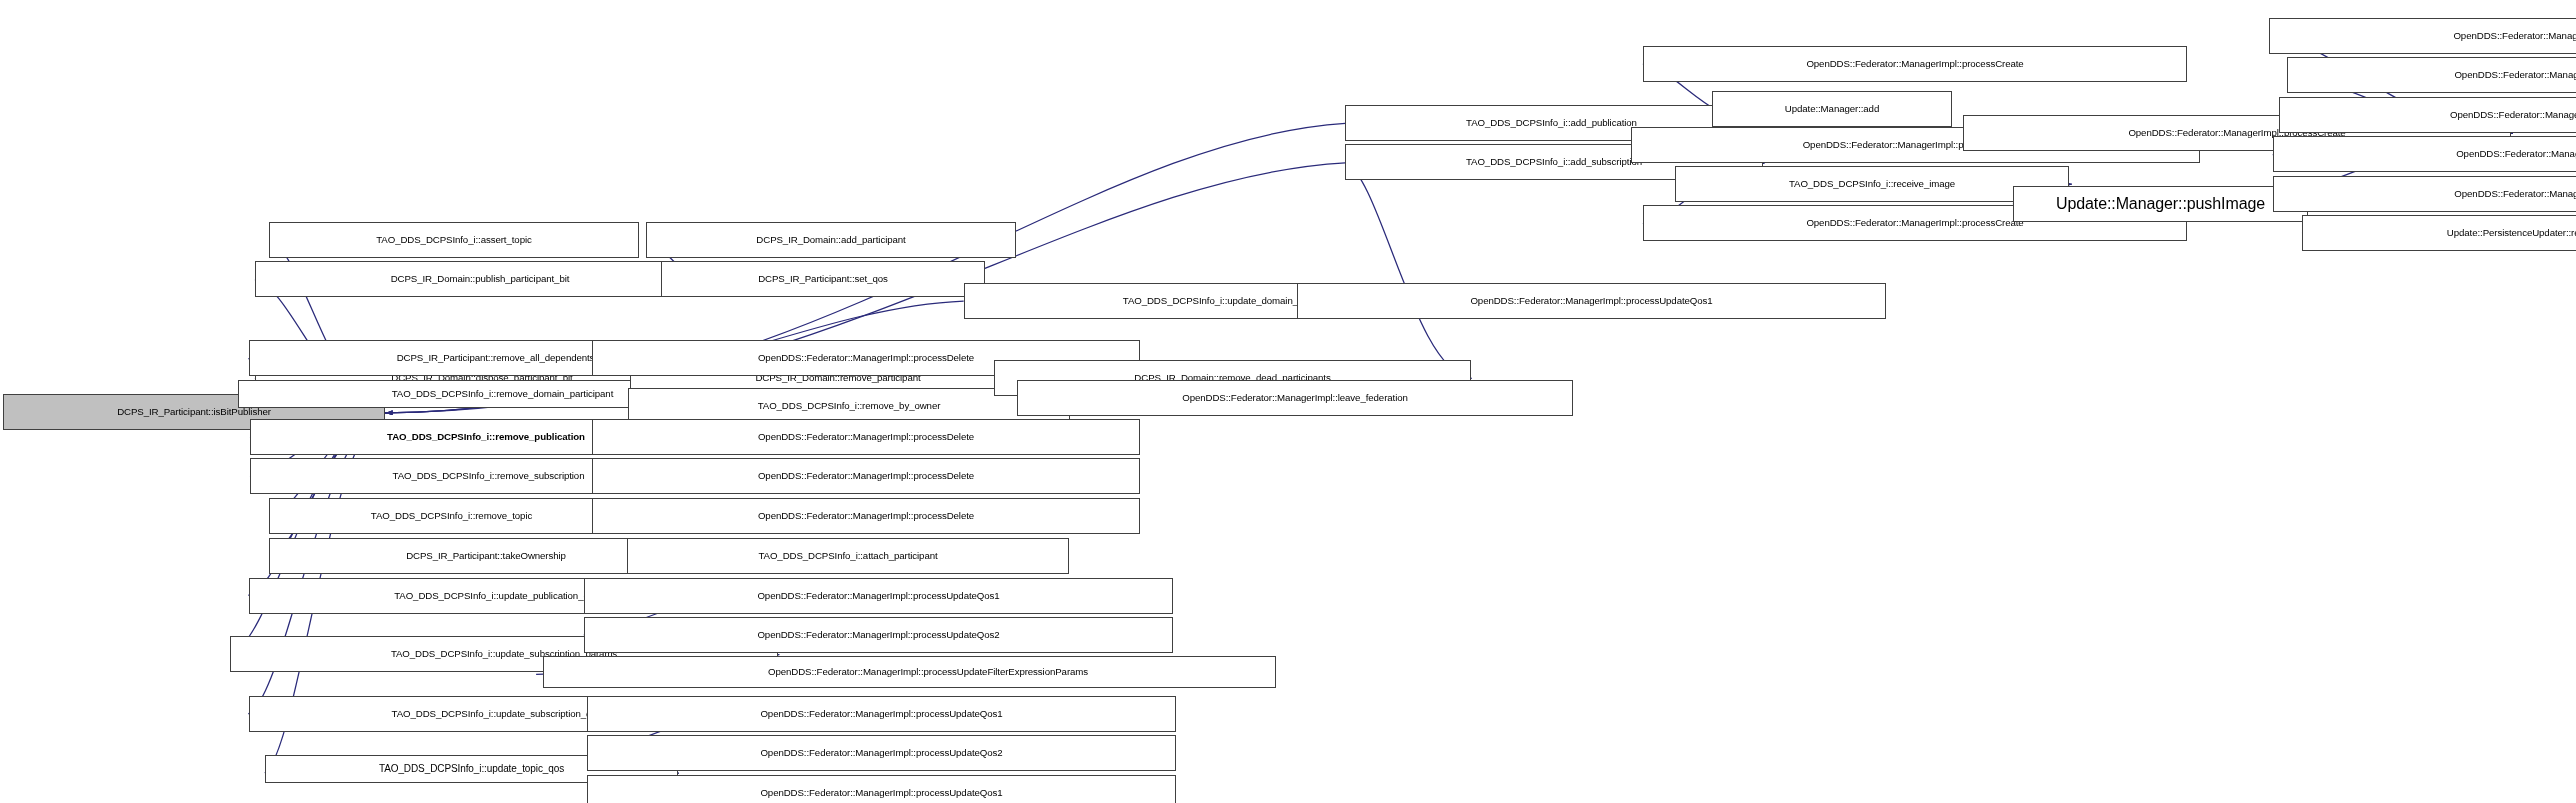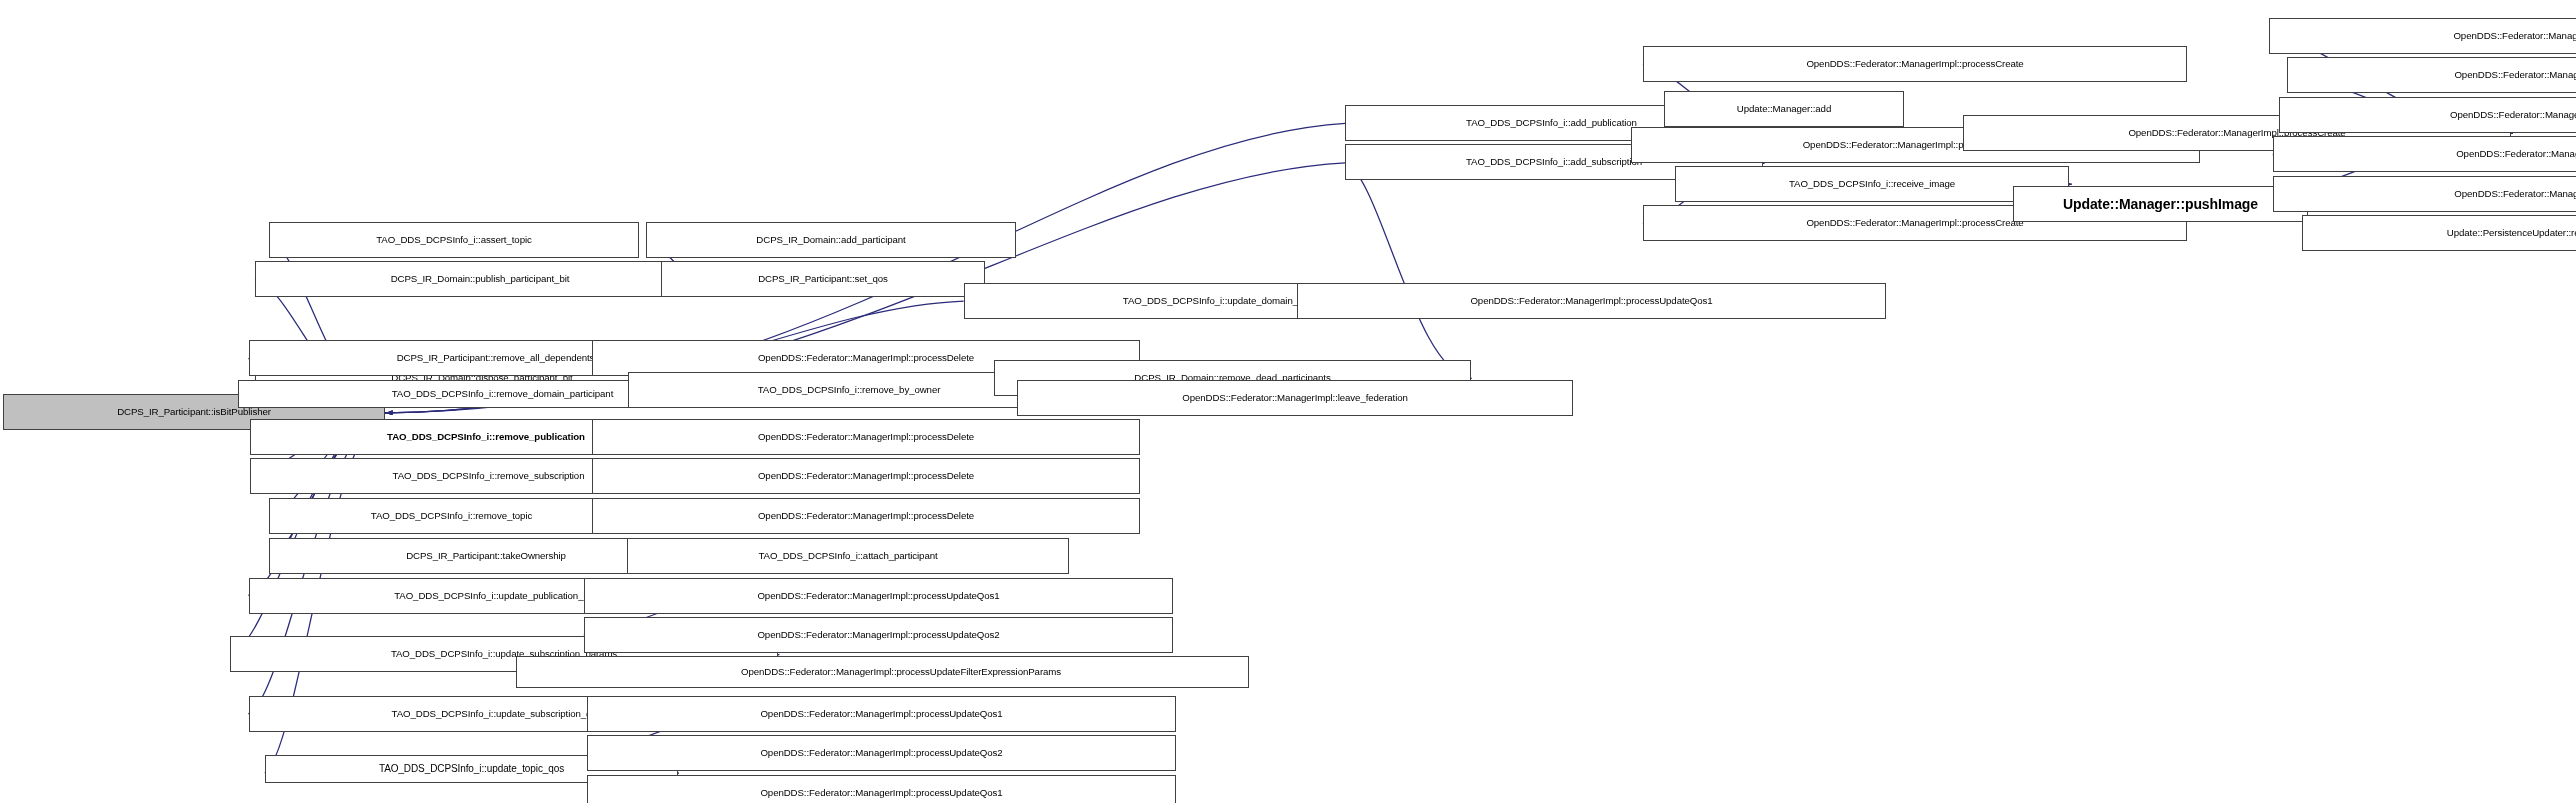--- a/index.html
+++ b/index.html
@@ -146,42 +146,42 @@
       </div>
       <div class="node" style="left: 646px; top: 222px; width: 370px; height: 36px; font-size: 9.7px;">
         <span class="node-label">DCPS_IR_Domain::add_participant</span>
       </div>
       <div class="node" style="left: 661px; top: 261px; width: 324px; height: 36px; font-size: 9.7px;">
         <span class="node-label">DCPS_IR_Participant::set_qos</span>
       </div>
       <div class="node" style="left: 592px; top: 340px; width: 548px; height: 36px; font-size: 9.7px;">
         <span class="node-label">OpenDDS::Federator::ManagerImpl::processDelete</span>
       </div>
-      <div class="node" style="left: 628px; top: 372px; width: 442px; height: 36px; font-size: 9.7px;">
+      <div class="node" style="left: 628px; top: 388px; width: 442px; height: 36px; font-size: 9.7px;">
         <span class="node-label">TAO_DDS_DCPSInfo_i::remove_by_owner</span>
       </div>
       <div class="node" style="left: 592px; top: 419px; width: 548px; height: 36px; font-size: 9.7px;">
         <span class="node-label">OpenDDS::Federator::ManagerImpl::processDelete</span>
       </div>
       <div class="node" style="left: 592px; top: 458px; width: 548px; height: 36px; font-size: 9.7px;">
         <span class="node-label">OpenDDS::Federator::ManagerImpl::processDelete</span>
       </div>
       <div class="node" style="left: 592px; top: 498px; width: 548px; height: 36px; font-size: 9.7px;">
         <span class="node-label">OpenDDS::Federator::ManagerImpl::processDelete</span>
       </div>
       <div class="node" style="left: 627px; top: 538px; width: 442px; height: 36px; font-size: 9.7px;">
         <span class="node-label">TAO_DDS_DCPSInfo_i::attach_participant</span>
       </div>
       <div class="node" style="left: 584px; top: 578px; width: 589px; height: 36px; font-size: 9.7px;">
         <span class="node-label">OpenDDS::Federator::ManagerImpl::processUpdateQos1</span>
       </div>
       <div class="node" style="left: 584px; top: 617px; width: 589px; height: 36px; font-size: 9.7px;">
         <span class="node-label">OpenDDS::Federator::ManagerImpl::processUpdateQos2</span>
       </div>
-      <div class="node" style="left: 516px; top: 656px; width: 733px; height: 32px; font-size: 9.7px; padding-left: 37px;">
+      <div class="node" style="left: 543px; top: 656px; width: 733px; height: 32px; font-size: 9.7px; padding-left: 37px;">
         <span class="node-label">OpenDDS::Federator::ManagerImpl::processUpdateFilterExpressionParams</span>
       </div>
       <div class="node" style="left: 587px; top: 696px; width: 589px; height: 36px; font-size: 9.7px;">
         <span class="node-label">OpenDDS::Federator::ManagerImpl::processUpdateQos1</span>
       </div>
       <div class="node" style="left: 587px; top: 735px; width: 589px; height: 36px; font-size: 9.7px;">
         <span class="node-label">OpenDDS::Federator::ManagerImpl::processUpdateQos2</span>
       </div>
       <div class="node" style="left: 587px; top: 775px; width: 589px; height: 36px; font-size: 9.7px;">
         <span class="node-label">OpenDDS::Federator::ManagerImpl::processUpdateQos1</span>
@@ -200,36 +200,36 @@
       </div>
       <div class="node" style="left: 1345px; top: 105px; width: 413px; height: 36px; font-size: 9.7px;">
         <span class="node-label">TAO_DDS_DCPSInfo_i::add_publication</span>
       </div>
       <div class="node" style="left: 1345px; top: 144px; width: 418px; height: 36px; font-size: 9.7px;">
         <span class="node-label">TAO_DDS_DCPSInfo_i::add_subscription</span>
       </div>
       <div class="node" style="left: 1643px; top: 46px; width: 544px; height: 36px; font-size: 9.7px;">
         <span class="node-label">OpenDDS::Federator::ManagerImpl::processCreate</span>
       </div>
-      <div class="node" style="left: 1664px; top: 91px; width: 240px; height: 36px; font-size: 9.7px;">
+      <div class="node" style="left: 1712px; top: 91px; width: 240px; height: 36px; font-size: 9.7px;">
         <span class="node-label">Update::Manager::add</span>
       </div>
       <div class="node" style="left: 1631px; top: 127px; width: 569px; height: 36px; font-size: 9.7px;">
         <span class="node-label">OpenDDS::Federator::ManagerImpl::processDeferred</span>
       </div>
       <div class="node" style="left: 1675px; top: 166px; width: 394px; height: 36px; font-size: 9.7px;">
         <span class="node-label">TAO_DDS_DCPSInfo_i::receive_image</span>
       </div>
       <div class="node" style="left: 1643px; top: 205px; width: 544px; height: 36px; font-size: 9.7px;">
         <span class="node-label">OpenDDS::Federator::ManagerImpl::processCreate</span>
       </div>
       <div class="node" style="left: 1963px; top: 115px; width: 548px; height: 36px; font-size: 9.7px;">
         <span class="node-label">OpenDDS::Federator::ManagerImpl::processCreate</span>
       </div>
-      <div class="node" style="left: 2013px; top: 186px; width: 295px; height: 36px; font-size: 14px; font-weight: bold;">
+      <div class="node" style="left: 2013px; top: 186px; width: 295px; height: 36px; font-size: 16px;">
         <span class="node-label">Update::Manager::pushImage</span>
       </div>
       <div class="node" style="left: 2269px; top: 18px; width: 610px; height: 36px; font-size: 9.7px;">
         <span class="node-label">OpenDDS::Federator::ManagerImpl::initializeSubscription</span>
       </div>
       <div class="node" style="left: 2287px; top: 57px; width: 546px; height: 36px; font-size: 9.7px;">
         <span class="node-label">OpenDDS::Federator::ManagerImpl::initializeTopic</span>
       </div>
       <div class="node" style="left: 2279px; top: 97px; width: 559px; height: 36px; font-size: 9.7px;">
         <span class="node-label">OpenDDS::Federator::ManagerImpl::initializeOwner</span>

